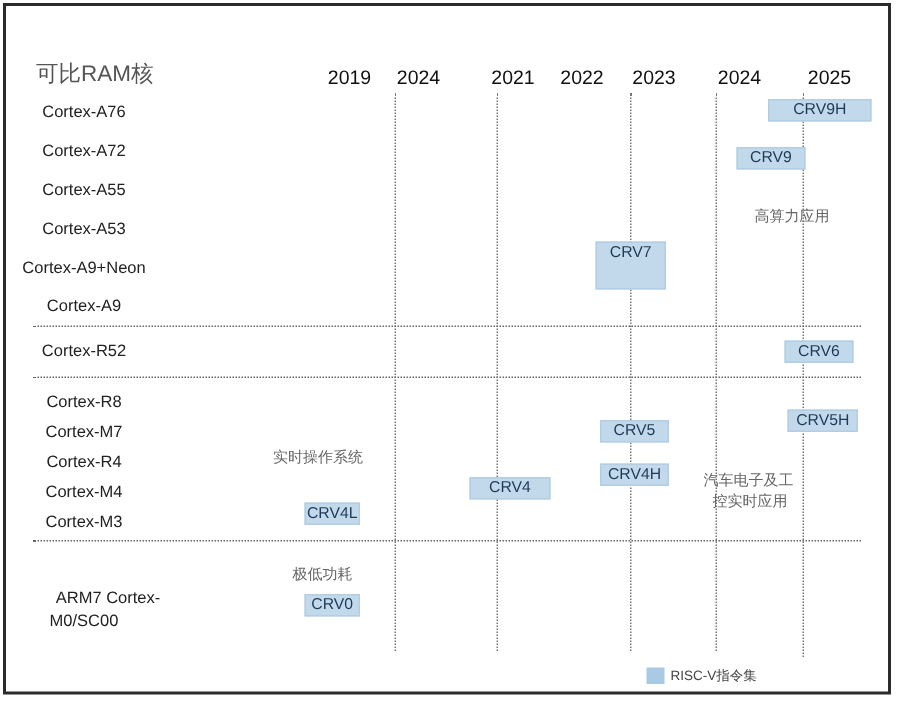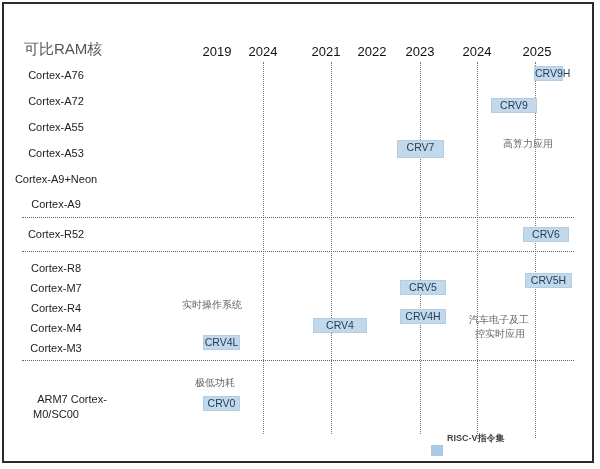--- a/index.html
+++ b/index.html
@@ -2,32 +2,32 @@
 <html><head>
 <meta charset="utf-8">
 <style>
   html, body { margin:0; padding:0; background:#fff; }
   body { width:600px; height:469px; position:relative; overflow:hidden;
          font-family:"Liberation Sans","DejaVu Sans",sans-serif; color:#222; }
   .frame { position:absolute; left:2px; top:2px; width:592px; height:461px;
            border:2px solid #2b2b2b; box-sizing:border-box; background:#fff; }
   .abs { position:absolute; white-space:nowrap; }
   .title { left:24px; top:40px; font-size:15px; color:#555; }
-  .year { top:44px; font-size:13px; color:#111; transform:translateX(-50%); }
+  .year { top:44px; font-size:13px; color:#111; transform:translateX(-50%);margin-left:16px; }
   .row { font-size:11px; color:#222; transform:translate(-50%,-50%); }
   .vline { position:absolute; width:0; border-left:1px dotted #777; }
   .hline { position:absolute; height:0; border-top:1px dotted #666; }
   .box { position:absolute; background:#c2d9ec; border:1px solid #b4cde2;
          font-size:10.5px; color:#1f3a56; text-align:center; box-sizing:border-box;
          line-height:13px; }
   .note { position:absolute; font-family:Liberation Sans, sans-serif;
           font-size:10px; color:#666; white-space:nowrap; }
   .legend-swatch { position:absolute; left:431px; top:445px; width:12px; height:11px;
                    background:#a9c9e4; }
-  .legend-text { position:absolute; left:447px; top:432px; font-size:9px; color:#444;font-weight:bold; }
+  .legend-text { position:absolute; left:447px; top:444px; font-size:9px; color:#444; }
 </style>
 </head>
 <body>
 
 <div class="frame"></div>
 
 <div class="abs title">可比RAM核</div>
 
 <div class="abs year" style="left:217px">2019</div>
 <div class="abs year" style="left:263px">2024</div>
@@ -55,23 +55,23 @@
 <div class="abs row" style="left:56px; top:204px">Cortex-A9</div>
 <div class="abs row" style="left:56px; top:234px">Cortex-R52</div>
 <div class="abs row" style="left:56px; top:268px">Cortex-R8</div>
 <div class="abs row" style="left:56px; top:288px">Cortex-M7</div>
 <div class="abs row" style="left:56px; top:308px">Cortex-R4</div>
 <div class="abs row" style="left:56px; top:328px">Cortex-M4</div>
 <div class="abs row" style="left:56px; top:348px">Cortex-M3</div>
 <div class="abs row" style="left:72px; top:399px">ARM7 Cortex-</div>
 <div class="abs row" style="left:56px; top:414px">M0/SC00</div>
 
-<div class="box" style="left:534px; top:66px; width:29px; height:15px">CRV9H</div>
+<div class="box" style="left:512px; top:66px; width:69px; height:15px">CRV9H</div>
 <div class="box" style="left:491px; top:98px; width:46px; height:15px">CRV9</div>
-<div class="box" style="left:397px; top:140px; width:47px; height:18px">CRV7</div>
+<div class="box" style="left:397px; top:161px; width:47px; height:32px">CRV7</div>
 <div class="box" style="left:523px; top:227px; width:46px; height:15px">CRV6</div>
 <div class="box" style="left:525px; top:273px; width:47px; height:15px">CRV5H</div>
 <div class="box" style="left:400px; top:280px; width:46px; height:15px">CRV5</div>
 <div class="box" style="left:400px; top:309px; width:46px; height:15px">CRV4H</div>
 <div class="box" style="left:313px; top:318px; width:54px; height:15px">CRV4</div>
 <div class="box" style="left:203px; top:335px; width:37px; height:15px">CRV4L</div>
 <div class="box" style="left:203px; top:396px; width:37px; height:15px">CRV0</div>
 
 <div class="note" style="left:503px; top:137px">高算力应用</div>
 <div class="note" style="left:182px; top:298px">实时操作系统</div>

